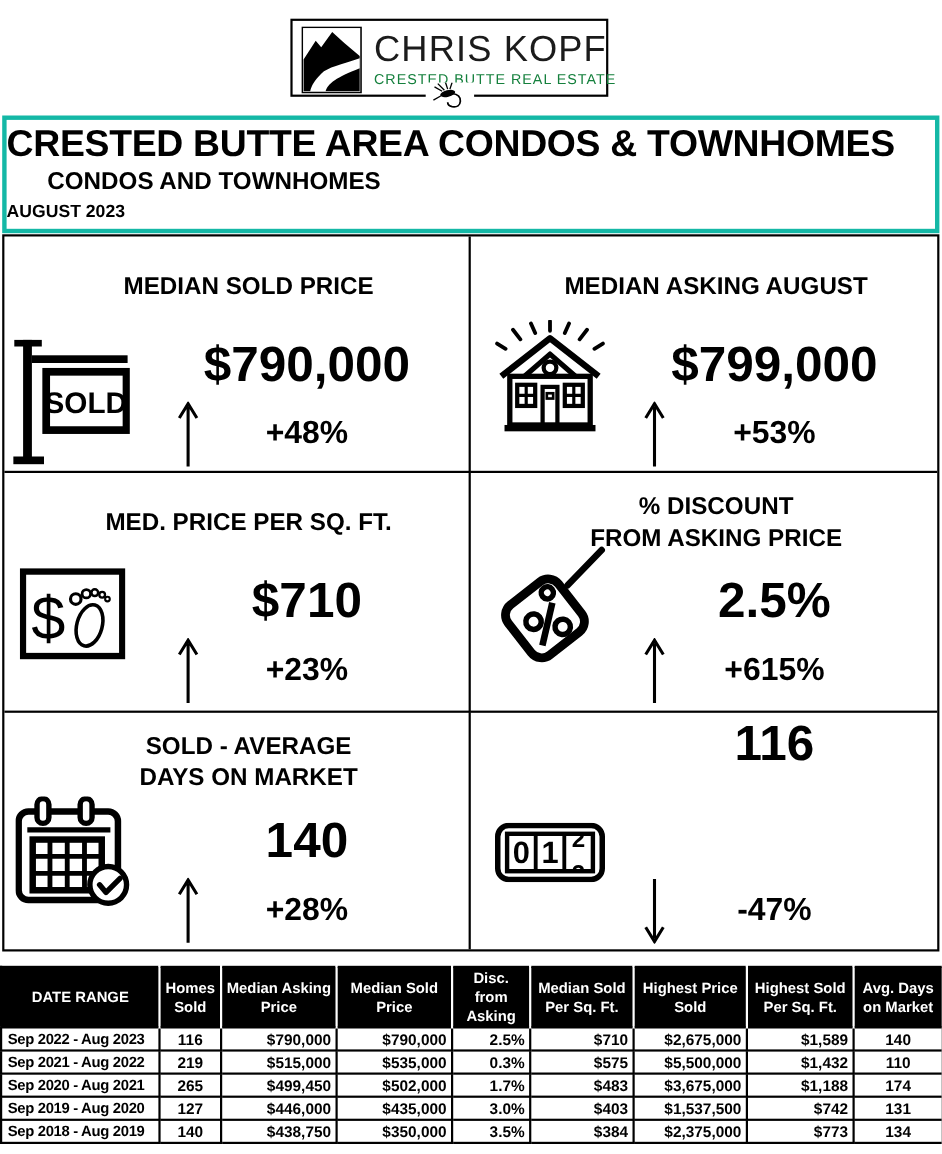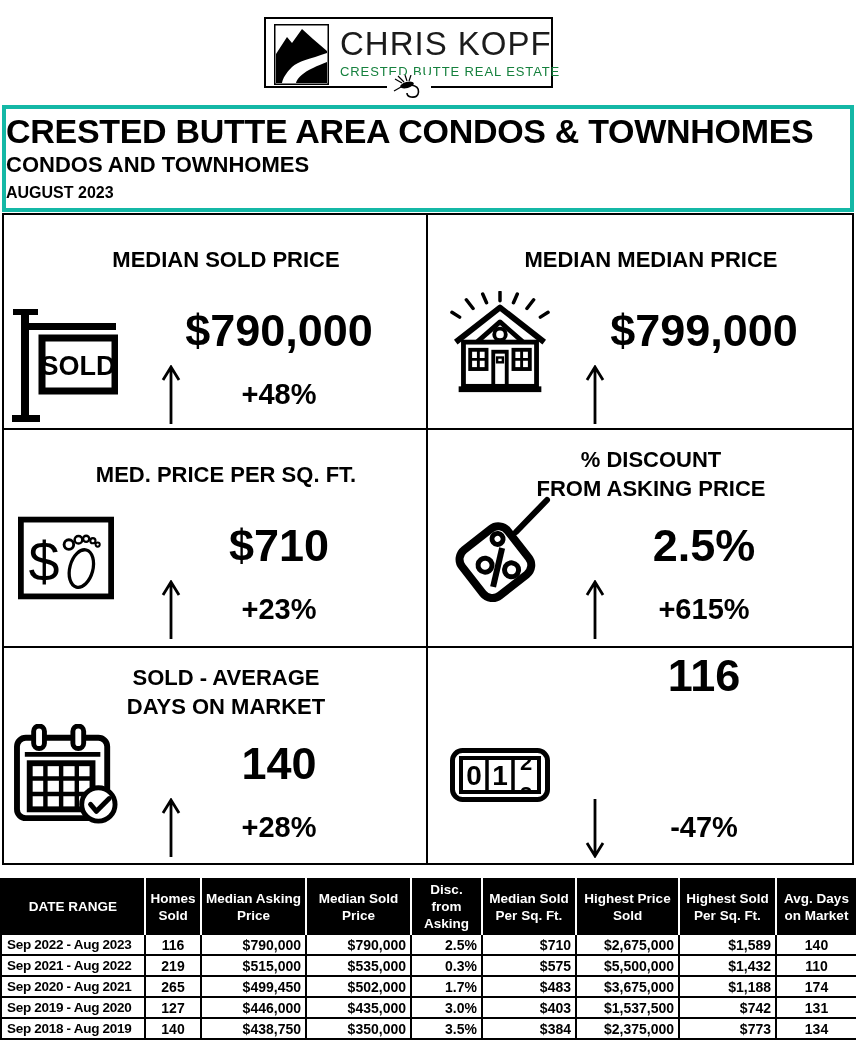--- a/index.html
+++ b/index.html
@@ -13,21 +13,21 @@
   .logo-text{margin-left:11px;}
   .logo-name{font-size:33px;line-height:33px;font-weight:400;letter-spacing:1px;color:#1b1b1b;white-space:nowrap;}
   .logo-tagline{font-size:13px;letter-spacing:0.9px;margin-top:4px;color:#15803d;white-space:nowrap;}
   .logo-fly{position:absolute;left:50%;bottom:-13px;transform:translateX(-50%);
             background:#fff;padding:0 6px;line-height:0;}
 
   
   .title-box{position:absolute;left:2px;right:2px;top:105px;height:96px;
              border:4px solid #14b8a6;text-align:left;box-sizing:content-box;padding-top:3px;}
   .title-main{margin:0;font-size:34px;line-height:38px;font-weight:bold;letter-spacing:-0.3px;}
-  .title-sub{margin:0;font-size:22px;line-height:29px;font-weight:bold;}
+  .title-sub{margin:0;font-size:22px;line-height:29px;font-weight:bold;padding-left:37px;}
   .title-period{margin:0;font-size:16px;line-height:28px;font-weight:bold;}
 
   
   .cards{position:absolute;left:2px;right:2px;top:213px;height:648px;border:2px solid #000;
          display:grid;grid-template-columns:1fr 1fr;grid-template-rows:215px 218px 1fr;}
   .card{position:relative;box-sizing:border-box;}
   .card:nth-child(odd){border-right:2px solid #000;}
   .card:nth-child(-n+4){border-bottom:2px solid #000;}
   .card-title{margin-left:30px;margin-right:8px;height:88px;display:flex;flex-direction:column;
               justify-content:center;text-align:center;font-size:22px;font-weight:bold;line-height:29px;}
@@ -125,29 +125,30 @@
         <rect class="st" x="21" y="60" width="17" height="20" stroke-width="4"></rect>
         <path class="st" d="M29.5,60 V80 M21,70 H38" stroke-width="3"></path>
         <rect class="st" x="66" y="60" width="17" height="20" stroke-width="4"></rect>
         <path class="st" d="M74.5,60 V80 M66,70 H83" stroke-width="3"></path>
         <rect class="st" x="45" y="62" width="14" height="36" stroke-width="4"></rect>
         <rect class="st" x="49" y="68" width="6" height="5" stroke-width="2.5"></rect>
         <rect x="9" y="98" width="86" height="6" fill="#000"></rect>
       </svg>
     </span>
     <div class="card-title">
-      <span>MEDIAN MEDIAN PRICE</span>
+      <span>MEDIAN ASKING AUGUST</span>
         <span></span>
     </div>
     <div class="card-value">$799,000</div>
     <span class="card-arrow">
       <svg width="22" height="60" viewBox="0 0 22 60">
           <path class="st" d="M11 59 V5 M3 15 L11 2 L19 15" stroke-width="2.8"></path>
         </svg>
     </span>
+    <div class="card-change">+53%</div>
   </article>
 
   <article class="card">
     <span class="card-icon icon-foot">
       <svg width="96" height="84" viewBox="0 0 100 86">
         <rect class="st" x="3" y="3" width="94" height="80" stroke-width="6"></rect>
         <text x="27" y="67" text-anchor="middle" font-size="58" font-weight="400" font-family="Liberation Sans, sans-serif">$</text>
         <ellipse class="st" cx="66" cy="54" rx="12" ry="20" transform="rotate(15 66 54)" stroke-width="3.4"></ellipse>
         <circle class="st" cx="53" cy="29" r="5" stroke-width="3"></circle>
         <circle class="st" cx="63" cy="24" r="4" stroke-width="2.6"></circle>

